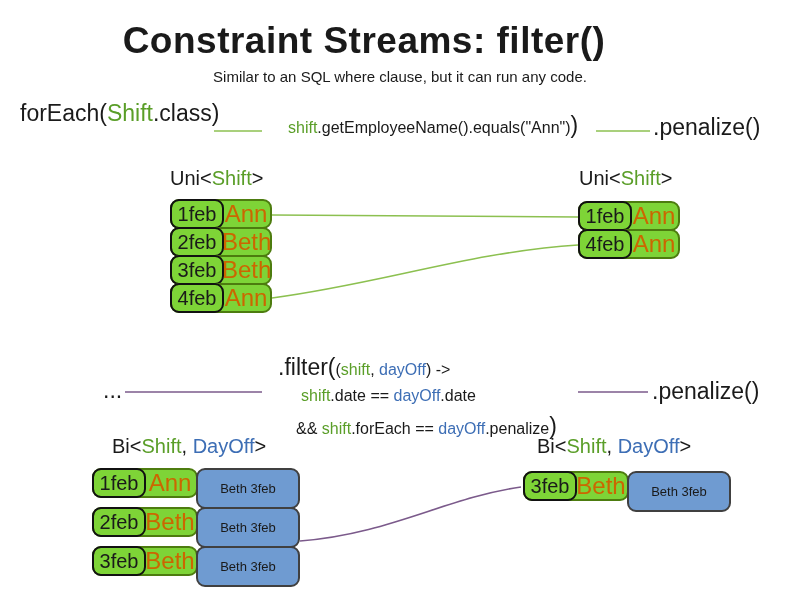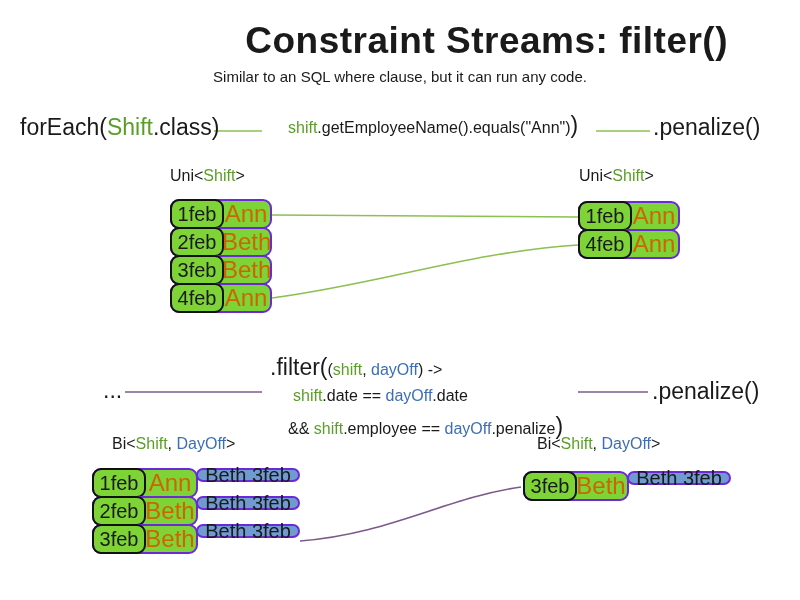--- a/index.html
+++ b/index.html
@@ -8,50 +8,50 @@
     --green-line:#8cc050; --purple-line:#7b5a8b;
     --ink:#1a1a1a;
   }
   *{margin:0;padding:0;box-sizing:border-box;}
   html,body{width:800px;height:600px;}
   body{
     position:relative;overflow:hidden;background:#ffffff;color:var(--ink);
     font-family:"Liberation Sans",sans-serif;
   }
   .abs{position:absolute;}
-  .title{top:20px;left:0;width:728px;text-align:right;font-size:37px;letter-spacing:.5px;}
+  .title{top:20px;left:0;width:728px;text-align:center;font-size:37px;letter-spacing:.5px;}
   .subtitle{top:68px;left:0;width:800px;text-align:center;font-size:15px;}
   .code-lg{font-size:23px;}
   .code-sm{font-size:16px;}
   .green-t{color:var(--green-text);}
   .blue-t{color:var(--blue-text);}
-  .label{font-size:16px;white-space:nowrap;}
+  .label{font-size:20px;white-space:nowrap;}
   svg.lines{position:absolute;left:0;top:0;z-index:0;pointer-events:none;}
   .layer{position:relative;z-index:1;}
   .tbl{display:flex;flex-direction:column;}
   .row{display:flex;margin-top:-2px;}
   .row:first-child{margin-top:0;}
   .shift-card{
     display:flex;align-items:stretch;background:var(--green-box);
-    border:2px solid #6d28d9;border-radius:9px;height:30px;width:102px;
+    border:2px solid #4d7c0f;border-radius:9px;height:30px;width:102px;
   }
   .bi .shift-card{width:106px;}
   .date-cell{
     display:flex;align-items:center;justify-content:center;
     border:2px solid #111;border-radius:9px;margin:-2px;
     padding:0 5px;font-size:20px;min-width:54px;white-space:nowrap;
   }
   .name-cell{
     flex:1;display:flex;align-items:center;justify-content:center;
     color:var(--orange-text);font-size:24px;white-space:nowrap;
   }
   .dayoff-cell{
     display:flex;align-items:center;justify-content:center;
-    background:var(--blue-box);border:2px solid #6d28d9;border-radius:9px;
-    height:14px;width:104px;margin-left:-2px;font-size:20px;white-space:nowrap;
+    background:var(--blue-box);border:2px solid #404040;border-radius:9px;
+    height:41px;width:104px;margin-left:-2px;font-size:13px;white-space:nowrap;
   }
   .code-line{white-space:nowrap;}
 </style>
 </head>
 <body>
 
 <svg class="lines" width="800" height="600" viewBox="0 0 800 600">
   <path d="M214,131 L262,131" stroke="var(--green-line)" stroke-width="1.6" fill="none"></path>
   <path d="M596,131 L650,131" stroke="var(--green-line)" stroke-width="1.6" fill="none"></path>
   <path d="M272,215 L578,217" stroke="var(--green-line)" stroke-width="1.6" fill="none"></path>
@@ -59,21 +59,21 @@
   <path d="M125,392 L262,392" stroke="var(--purple-line)" stroke-width="1.6" fill="none"></path>
   <path d="M578,392 L648,392" stroke="var(--purple-line)" stroke-width="1.6" fill="none"></path>
   <path d="M300,541 C390,534 445,498 521,487" stroke="var(--purple-line)" stroke-width="1.6" fill="none"></path>
 </svg>
 
 <div class="layer">
 
   <h1 class="abs title">Constraint Streams: filter()</h1>
   <div class="abs subtitle">Similar to an SQL where clause, but it can run any code.</div>
 
-  <div class="abs code-lg code-line" style="left:20px;top:114px"><span>forEach(</span><span class="green-t">Shift</span><span>.class)</span></div>
+  <div class="abs code-lg code-line" style="left:20px;top:100px"><span>forEach(</span><span class="green-t">Shift</span><span>.class)</span></div>
 
   <div class="abs" style="left:265px;top:109px">
     <div class="code-line" style="margin:3px 0 0 23px"><span class="code-sm green-t">shift</span><span class="code-sm">.getEmployeeName().equals("Ann")</span><span class="code-lg">)</span></div>
   </div>
 
   <div class="abs code-lg" style="left:653px;top:114px">.penalize()</div>
 
   <div class="abs label" style="left:170px;top:167px"><span>Uni&lt;</span><span class="green-t">Shift</span><span>&gt;</span></div>
   <div class="abs label" style="left:579px;top:167px"><span>Uni&lt;</span><span class="green-t">Shift</span><span>&gt;</span></div>
 
@@ -114,24 +114,24 @@
     <div class="row">
         <div class="shift-card">
           <span class="date-cell">4feb</span>
           <span class="name-cell">Ann</span>
         </div>
       </div>
   </div>
 
   <div class="abs code-lg" style="left:103px;top:377px">...</div>
 
-  <div class="abs" style="left:270px;top:354px">
+  <div class="abs" style="left:278px;top:354px">
     <div class="code-line"><span class="code-lg">.filter(</span><span class="code-sm">(</span><span class="code-sm green-t">shift</span><span class="code-sm">, </span><span class="code-sm blue-t">dayOff</span><span class="code-sm">) -&gt;</span></div>
     <div class="code-line code-sm" style="margin:6px 0 8px 23px"><span class="green-t">shift</span><span>.date == </span><span class="blue-t">dayOff</span><span>.date</span></div>
-    <div class="code-line code-sm" style="margin:5px 0 0 18px"><span>&amp;&amp; </span><span class="green-t">shift</span><span>.employee == </span><span class="blue-t">dayOff</span><span>.penalize</span><span class="code-lg">)</span></div>
+    <div class="code-line code-sm" style="margin:5px 0 0 18px"><span>&amp;&amp; </span><span class="green-t">shift</span><span>.forEach == </span><span class="blue-t">dayOff</span><span>.penalize</span><span class="code-lg">)</span></div>
   </div>
 
   <div class="abs code-lg" style="left:652px;top:378px">.penalize()</div>
 
   <div class="abs label" style="left:112px;top:435px"><span>Bi&lt;</span><span class="green-t">Shift</span><span>, </span><span class="blue-t">DayOff</span><span>&gt;</span></div>
   <div class="abs label" style="left:537px;top:435px"><span>Bi&lt;</span><span class="green-t">Shift</span><span>, </span><span class="blue-t">DayOff</span><span>&gt;</span></div>
 
   <div class="abs tbl bi" style="left:92px;top:468px">
     <div class="row">
         <div class="shift-card">

